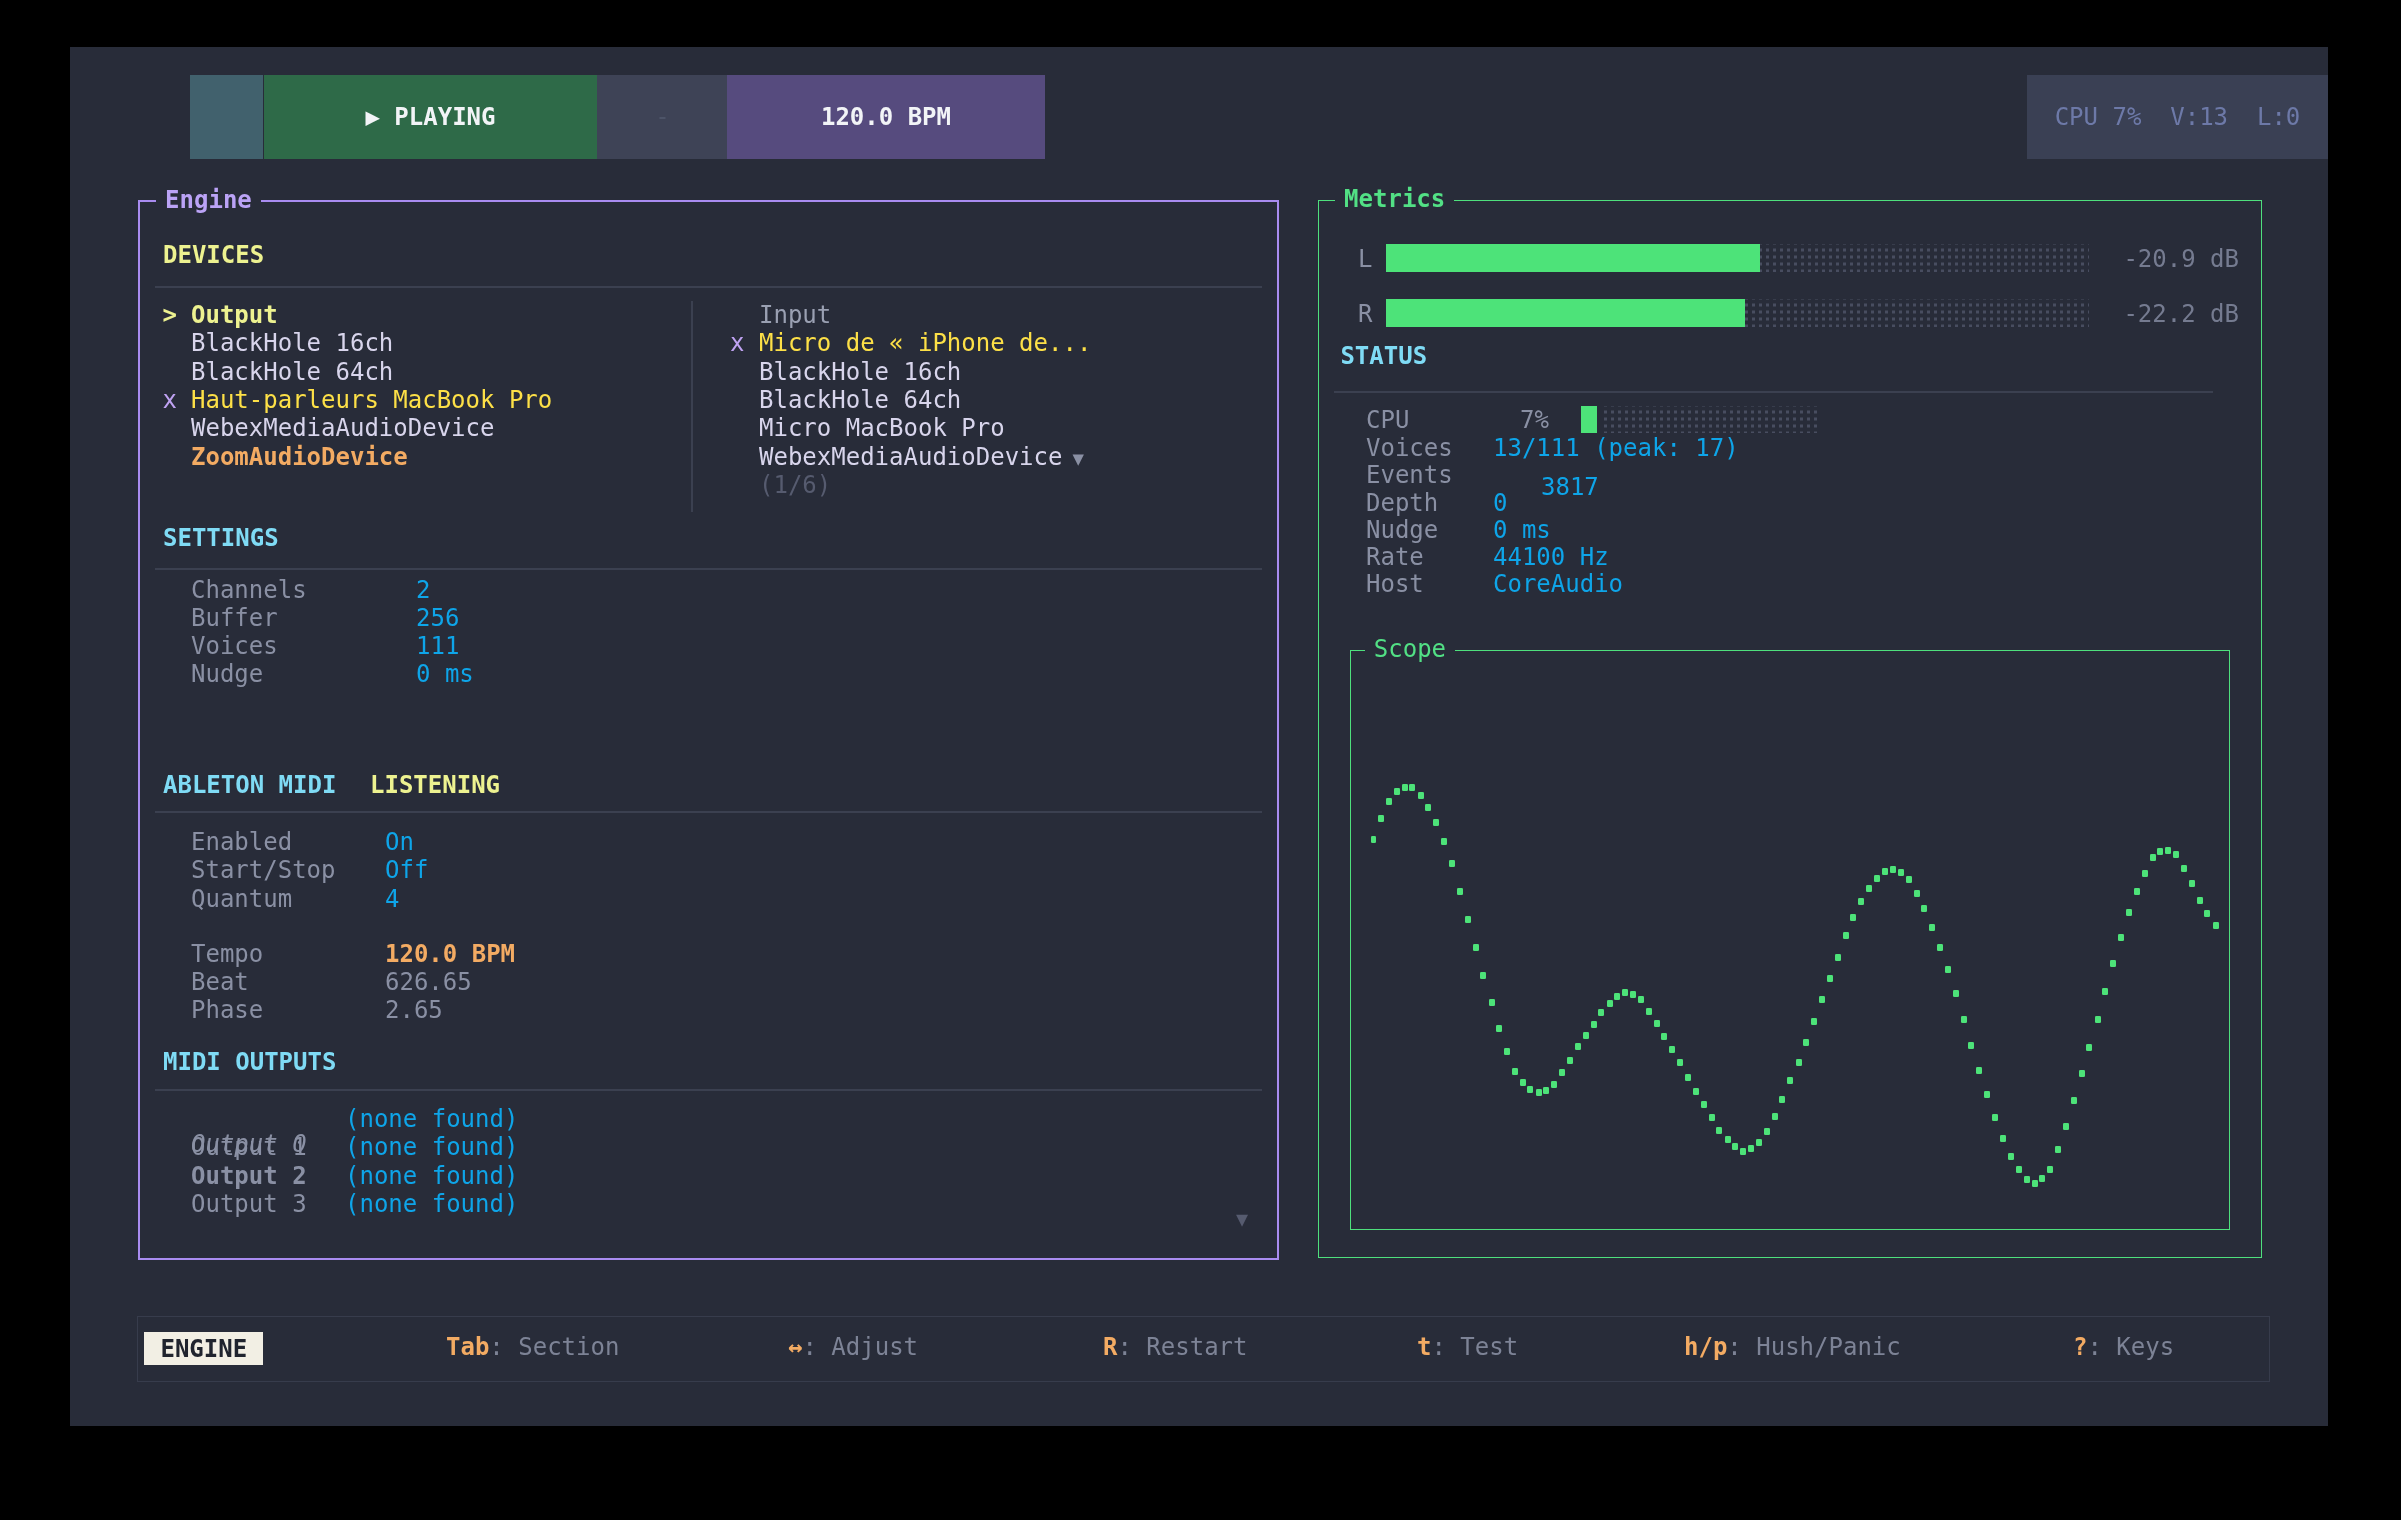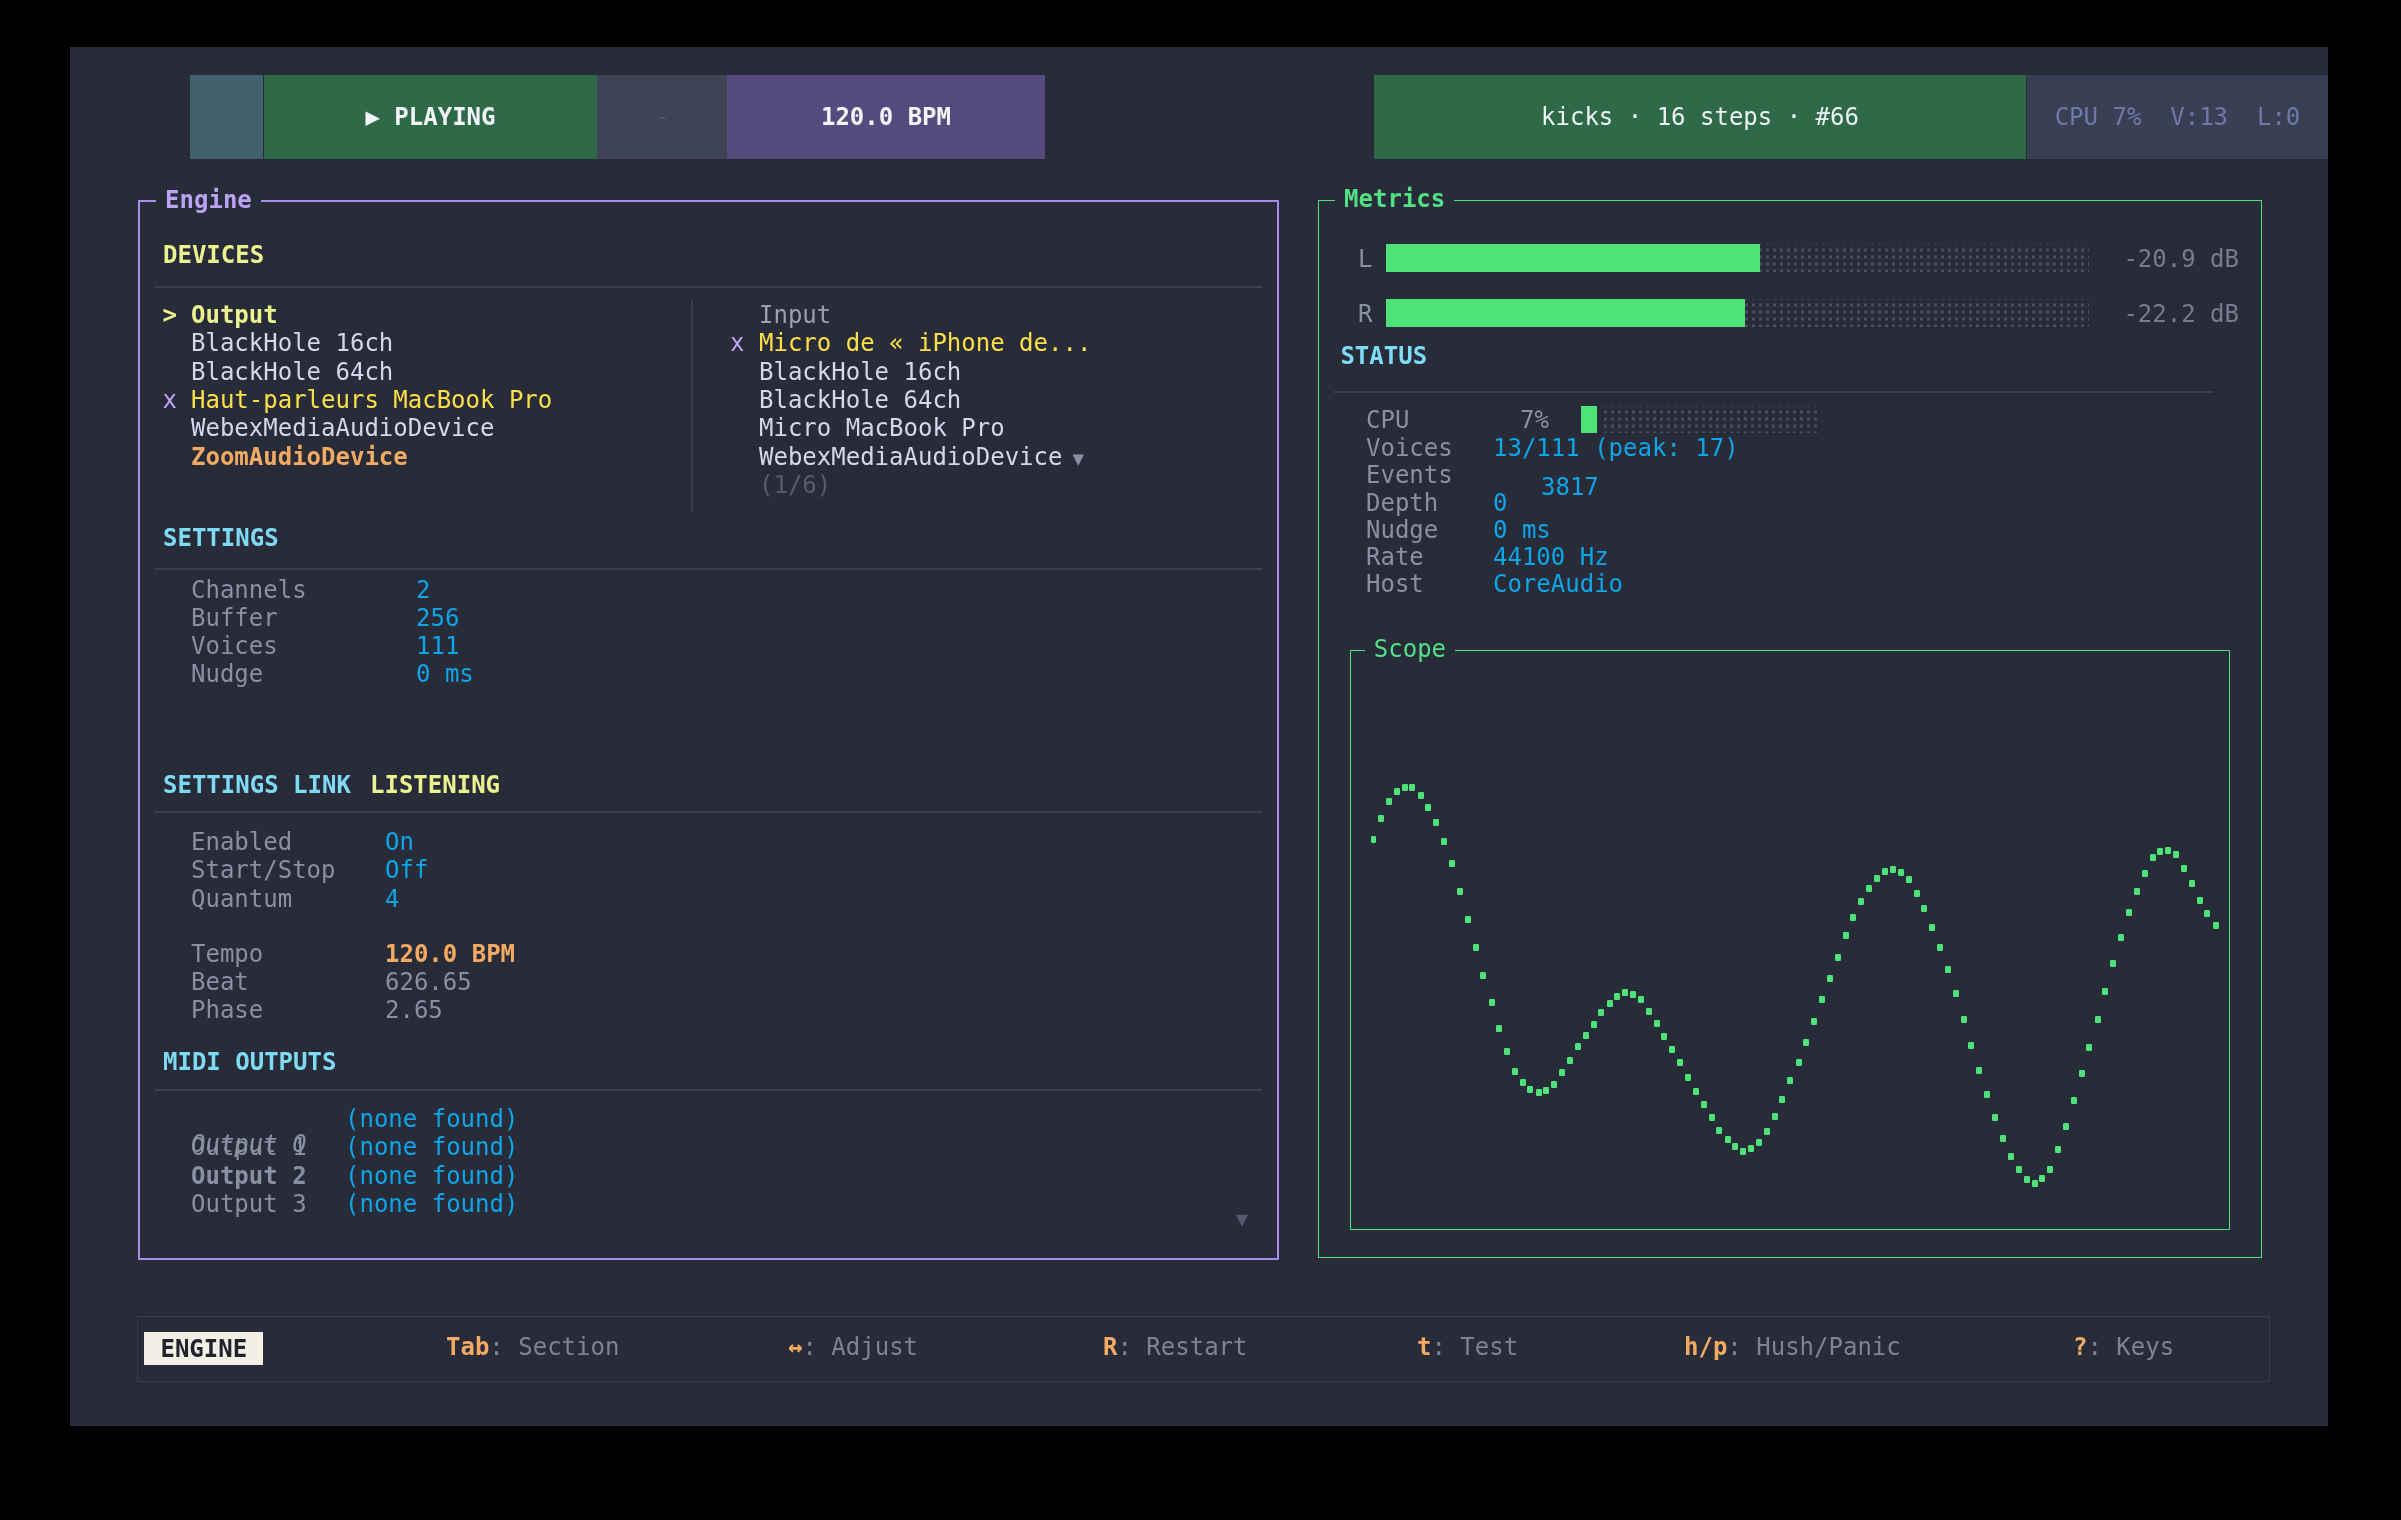--- a/index.html
+++ b/index.html
@@ -58,21 +58,20 @@
 </head>
 <body>
 
 <div id="window">
 
   <div id="topbar">
       <div class="seg" style="left: 60px; width: 73px; background: rgb(65, 97, 109); color: rgb(238, 241, 245); font-weight: normal;"></div>
       <div class="seg" style="left: 134px; width: 333px; background: rgb(46, 106, 72); color: rgb(242, 244, 247); font-weight: bold;">▶ PLAYING</div>
       <div class="seg" style="left: 467px; width: 131px; background: rgb(62, 67, 86); color: rgb(77, 84, 104); font-weight: normal;">-</div>
       <div class="seg" style="left: 597px; width: 318px; background: rgb(86, 75, 126); color: rgb(242, 244, 247); font-weight: bold;">120.0 BPM</div>
-      <div class="seg" style="left: 1244px; width: 652px; background: rgb(46, 106, 72); color: rgb(238, 241, 245); font-weight: normal;">kicks · 16 steps · #66</div>
       <div class="seg" style="left: 1897px; width: 301px; background: rgb(58, 64, 84); color: rgb(109, 121, 168); font-weight: normal;">CPU 7%  V:13  L:0</div>
     </div>
 
   <section id="engine-panel" class="panel">
     <span class="panel-title" style="left:16.3px;color:#bba3f6;">Engine</span>
 
     <span class="heading c-yellow" style="left:23px;top:39px;">DEVICES</span>
     <div class="hr" style="left:15px;top:84px;width:1107px;"></div>
 
     <div id="devices-output">
@@ -103,21 +102,21 @@
         <span class="row-label" style="left: 51px; top: 374px;">Channels</span>
         <span class="row-value c-white" style="left: 276px; top: 374px; font-weight: normal;">2</span>
         <span class="row-label" style="left: 51px; top: 402px;">Buffer</span>
         <span class="row-value c-white" style="left: 276px; top: 402px; font-weight: normal;">256</span>
         <span class="row-label" style="left: 51px; top: 430px;">Voices</span>
         <span class="row-value c-white" style="left: 276px; top: 430px; font-weight: normal;">111</span>
         <span class="row-label" style="left: 51px; top: 458px;">Nudge</span>
         <span class="row-value c-white" style="left: 276px; top: 458px; font-weight: normal;">0 ms</span>
       </div>
 
-    <span class="heading c-cyan" style="left:23px;top:569px;">SETTINGS LINK</span>
+    <span class="heading c-cyan" style="left:23px;top:569px;">ABLETON MIDI</span>
     <span class="heading c-yellow" style="left:230px;top:569px;">LISTENING</span>
     <div class="hr" style="left:15px;top:609px;width:1107px;"></div>
     <div id="link-rows">
         <span class="row-label" style="left: 51px; top: 626px;">Enabled</span>
         <span class="row-value c-white" style="left: 245px; top: 626px; font-weight: normal;">On</span>
         <span class="row-label" style="left: 51px; top: 654px;">Start/Stop</span>
         <span class="row-value c-white" style="left: 245px; top: 654px; font-weight: normal;">Off</span>
         <span class="row-label" style="left: 51px; top: 683px;">Quantum</span>
         <span class="row-value c-white" style="left: 245px; top: 683px; font-weight: normal;">4</span>
         <span class="row-label" style="left: 51px; top: 738px;">Tempo</span>

